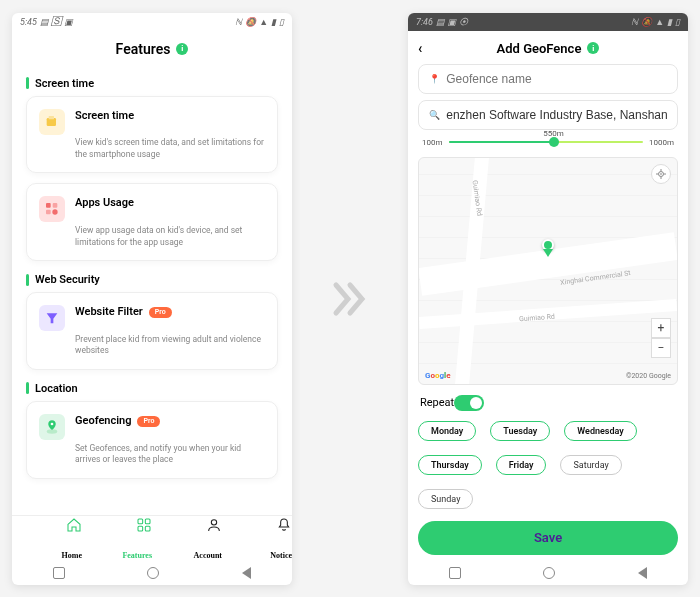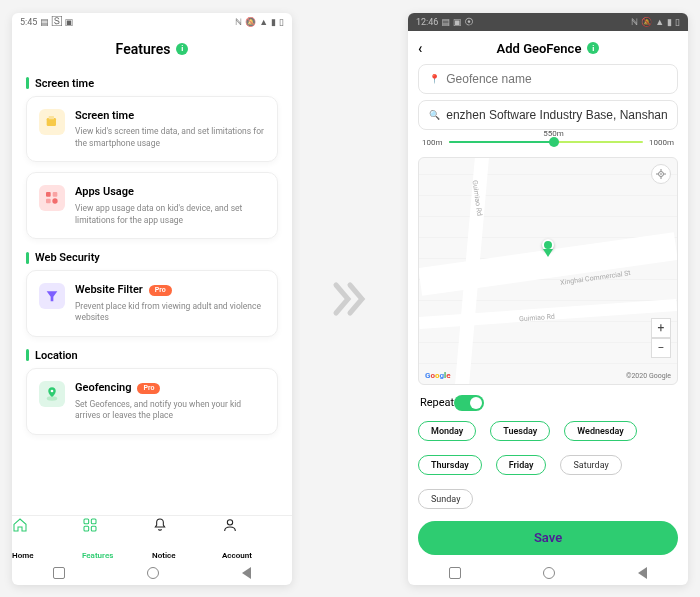--- a/index.html
+++ b/index.html
@@ -16,21 +16,21 @@
     box-shadow: 0 2px 10px rgba(0,0,0,.1);
     display: flex; flex-direction: column;
     overflow: hidden; position: relative;
     font-size: 10px;
   }
   .sep { flex: 0 0 44px; display:flex; align-items:center; justify-content:center;}
   .sep svg { width: 40px; height: 40px; fill: #cfcfcf;}
   
   .status-bar {
     height: 18px; display:flex; justify-content:space-between; align-items:center;
-    padding: 0 8px; font-size: 10px; color:#222;
+    padding: 0 8px; font-size: 10px; color:#222;font-style:italic;
   }
   .status-bar.dark { background:#4a4a4a; color:#eee;}
   .status-icons { display:flex; gap:3px; align-items:center;}
   .status-icons span { font-size:9px; opacity:.7;}
   
   .features-header {
     display:flex; align-items:center; justify-content:center; gap:6px;
     padding: 10px 0 8px; font-size:14px; font-weight:600;
   }
   .info-dot { width:12px;height:12px;border-radius:50%;background:#2ecc71;display:inline-flex;align-items:center;justify-content:center;color:#fff;font-size:8px;font-weight:700;}
@@ -38,27 +38,27 @@
   .section-label { display:flex; align-items:center; gap:6px; font-size:11px; font-weight:600; margin: 12px 0 6px;}
   .section-label .bar { width:3px;height:12px;background:#2ecc71;border-radius:2px;}
   .card {
     background:#fff; border:1px solid #eee; border-radius:10px;
     box-shadow:0 2px 6px rgba(0,0,0,.04);
     padding:12px; display:flex; gap:10px; margin-bottom:10px;
   }
   .card .ic { width:26px;height:26px;flex:0 0 26px;border-radius:6px; display:flex;align-items:center;justify-content:center;}
   .card .txt { flex:1; line-height:1.35;}
   .card .ttl { font-size:11px; font-weight:600; display:flex; align-items:center; gap:6px;}
-  .card .sub { font-size:8.5px; color:#888; margin-top:3px;}
+  .card .sub { font-size:8.5px; color:#888; margin-top:14px;}
   .pro { background:#ff6a3d; color:#fff; font-size:7px; padding:1px 6px; border-radius:8px; font-weight:600;}
   
   .bottom-nav {
     height:46px; border-top:1px solid #eee; display:flex;
   }
-  .nav-item { flex:1; display:flex; flex-direction:column; align-items:flex-start; justify-content:center; gap:18px;}
+  .nav-item { flex:1; display:flex; flex-direction:column; align-items:flex-end; justify-content:center; gap:18px;font-family:Liberation Serif, serif;}
   .nav-item .icn { width:16px;height:16px; }
   .nav-item .lbl { font-size:8px; font-weight:600;}
   .nav-item.active { color:#2ecc71;}
   
   .android-nav { height:24px; display:flex; justify-content:space-around; align-items:center;}
   .android-nav .key { width:12px;height:12px; border:1.3px solid #888;}
   .android-nav .sq { border-radius:2px;}
   .android-nav .ci { border-radius:50%;}
   .android-nav .tr { width:0;height:0;border:none;border-top:6px solid transparent;border-bottom:6px solid transparent;border-right:9px solid #888;}
   
@@ -230,51 +230,51 @@
       <svg class="icn" viewBox="0 0 24 24">
           <rect x="3" y="3" width="7" height="7" rx="1.5" fill="none" stroke="#2ecc71" stroke-width="1.6"></rect>
           <rect x="14" y="3" width="7" height="7" rx="1.5" fill="none" stroke="#2ecc71" stroke-width="1.6"></rect>
           <rect x="3" y="14" width="7" height="7" rx="1.5" fill="none" stroke="#2ecc71" stroke-width="1.6"></rect>
           <rect x="14" y="14" width="7" height="7" rx="1.5" fill="none" stroke="#2ecc71" stroke-width="1.6"></rect>
         </svg>
       <span class="lbl">Features</span>
     </div>
     <div class="nav-item">
       <svg class="icn" viewBox="0 0 24 24">
-          <path d="M12 3a5 5 0 0 0-5 5v4l-2 3h14l-2-3V8a5 5 0 0 0-5-5zM10 18a2 2 0 0 0 4 0" fill="none" stroke="#222" stroke-width="1.6"></path>
-        </svg>
-      <span class="lbl">Notice</span>
-    </div>
-    <div class="nav-item">
-      <svg class="icn" viewBox="0 0 24 24">
           <circle cx="12" cy="8" r="4" fill="none" stroke="#222" stroke-width="1.6"></circle>
           <path d="M4 21c0-4 4-6 8-6s8 2 8 6" fill="none" stroke="#222" stroke-width="1.6"></path>
         </svg>
       <span class="lbl">Account</span>
+    </div>
+    <div class="nav-item">
+      <svg class="icn" viewBox="0 0 24 24">
+          <path d="M12 3a5 5 0 0 0-5 5v4l-2 3h14l-2-3V8a5 5 0 0 0-5-5zM10 18a2 2 0 0 0 4 0" fill="none" stroke="#222" stroke-width="1.6"></path>
+        </svg>
+      <span class="lbl">Notice</span>
     </div>
   </div>
 
   <div class="android-nav">
     <div class="key sq"></div>
     <div class="key ci"></div>
     <div class="tr"></div>
   </div>
 </div>
 
 <div class="sep">
   <svg viewBox="0 0 40 40">
       <path d="M6 6 L18 20 L6 34" fill="none" stroke="#cfcfcf" stroke-width="5" stroke-linecap="round"></path>
       <path d="M20 6 L32 20 L20 34" fill="none" stroke="#cfcfcf" stroke-width="5" stroke-linecap="round"></path>
     </svg>
 </div>
 
 <div class="phone">
   <div class="status-bar dark">
     <div class="status-icons">
-      <span>12:46</span>
+      <span>7:46</span>
       <span>▤</span>
       <span>▣</span>
       <span>⦿</span>
     </div>
     <div class="status-icons">
       <span>ℕ</span>
       <span>🔕</span>
       <span>▲</span>
       <span>▮</span>
       <span>▯</span>

